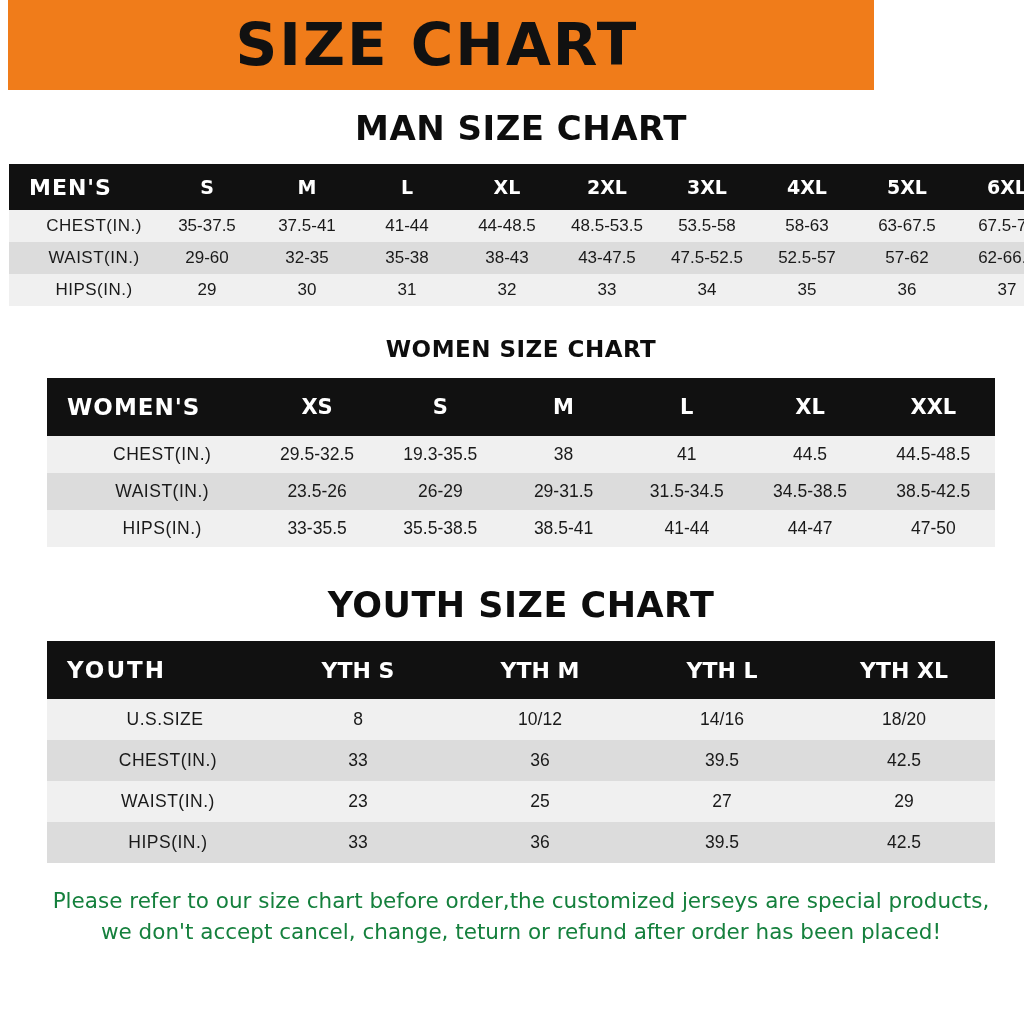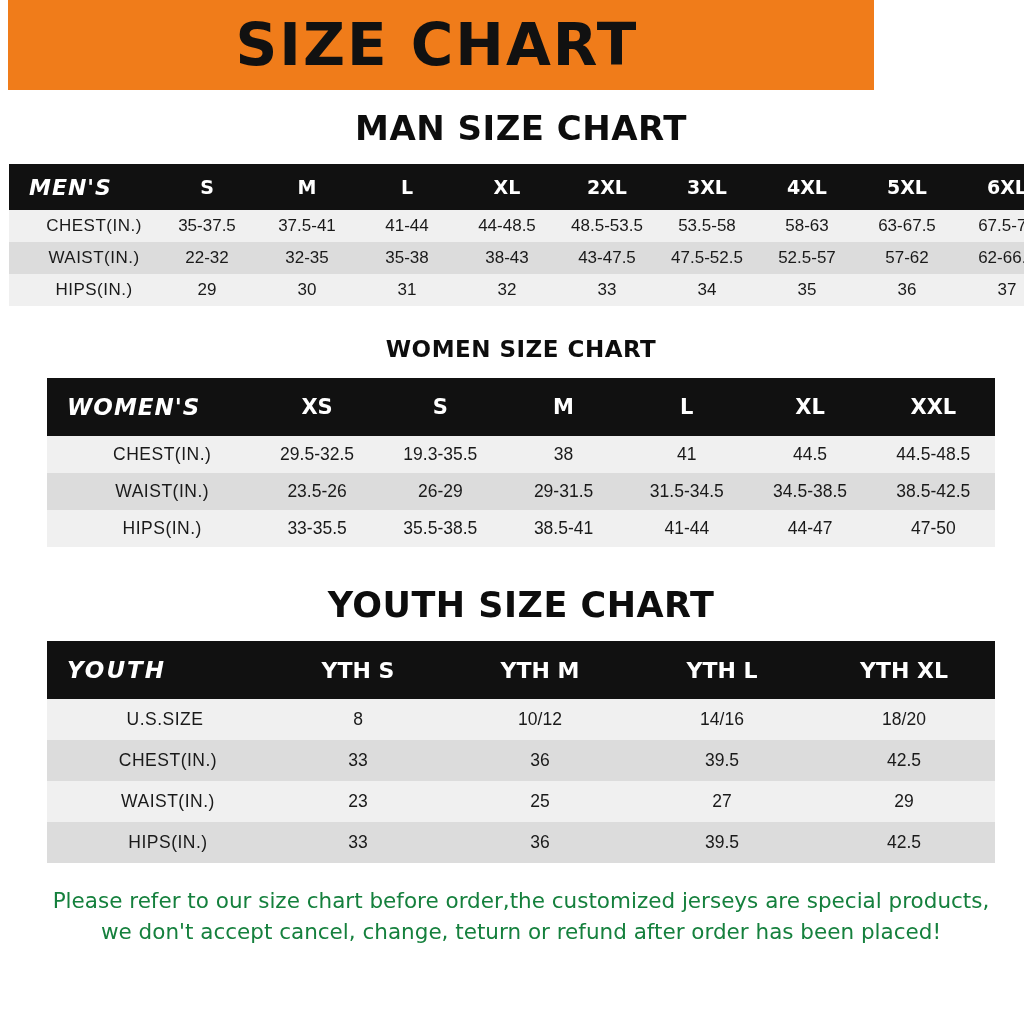--- a/index.html
+++ b/index.html
@@ -93,21 +93,20 @@
     font-size: 19px;
     font-weight: bold;
     text-align: center;
     vertical-align: middle;
   }
   .hdr-row th.lead {
     text-align: left;
     padding-left: 20px;
     font-size: 22px;
     letter-spacing: 1px;
-    font-style: italic;
   }
   .body-row td {
     height: 32px;
     font-family: "Liberation Sans", sans-serif;
     font-size: 17px;
     color: #1a1a1a;
     text-align: center;
     vertical-align: middle;
   }
   .body-row td.lead {
@@ -197,21 +196,21 @@
             <td>41-44</td>
             <td>44-48.5</td>
             <td>48.5-53.5</td>
             <td>53.5-58</td>
             <td>58-63</td>
             <td>63-67.5</td>
             <td>67.5-72</td>
           </tr>
           <tr class="body-row row-dark">
             <td class="lead">WAIST(IN.)</td>
-            <td>22-32</td>
+            <td>29-60</td>
             <td>32-35</td>
             <td>35-38</td>
             <td>38-43</td>
             <td>43-47.5</td>
             <td>47.5-52.5</td>
             <td>52.5-57</td>
             <td>57-62</td>
             <td>62-66.5</td>
           </tr>
           <tr class="body-row row-light">

